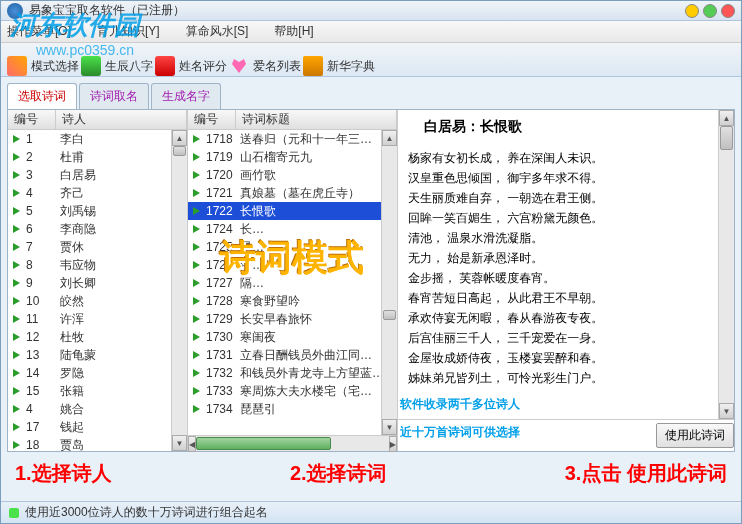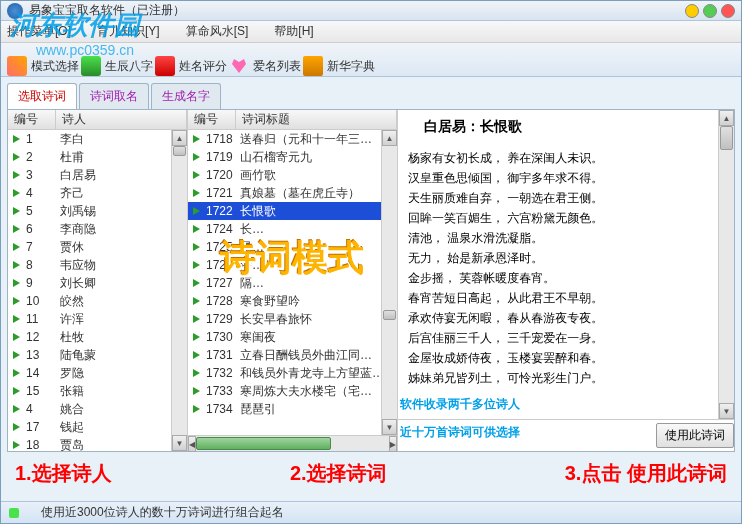--- a/index.html
+++ b/index.html
@@ -50,21 +50,21 @@
 .hsb-track{flex:1;position:relative}
 .hsb-thumb{position:absolute;top:1px;bottom:1px;left:0;width:70%;background:linear-gradient(#a0d4a0,#60b060);border:1px solid #4a8a4a;border-radius:2px}
 .poem-head{padding:8px 26px;font-size:14px;font-weight:bold;color:#000}
 .poem-body{padding:4px 10px;line-height:20px;color:#000;font-size:13px}
 .poem-body div{white-space:nowrap}
 .overlay-mode{position:absolute;top:234px;left:220px;font-size:36px;font-weight:bold;color:#ffb400;text-shadow:2px 2px 0 #fff,-1px -1px 0 #c07000;z-index:20;font-family:"SimHei"}
 .overlay-promo{position:absolute;top:390px;left:400px;font-size:22px;font-weight:bold;color:#00a0e9;z-index:20;line-height:28px;text-shadow:1px 1px 0 #fff}
 .bottom-labels{display:flex;padding:8px 8px;justify-content:space-between;align-items:center}
 .step-label{font-size:20px;font-weight:bold;color:#ff0000}
 .use-btn{padding:3px 8px;background:linear-gradient(#f8f8f8,#e0e0e0);border:1px solid #999;border-radius:2px;cursor:pointer;font-size:12px}
-.statusbar{height:22px;background:linear-gradient(#e8f0f8,#d4e4f4);border-top:1px solid #b0c4de;display:flex;align-items:center;padding:0 8px;gap:22px;color:#333}
+.statusbar{height:22px;background:linear-gradient(#e8f0f8,#d4e4f4);border-top:1px solid #b0c4de;display:flex;align-items:center;padding:0 8px;gap:6px;color:#333}
 .status-ico{width:10px;height:10px;background:#4ae24a;border-radius:2px}
 </style>
 </head>
 <body>
 
 <div class="window">
   <div class="titlebar">
     <div class="titlebar-icon"></div>
     <div class="titlebar-text">易象宝宝取名软件（已注册）</div>
     <div class="win-btns">

